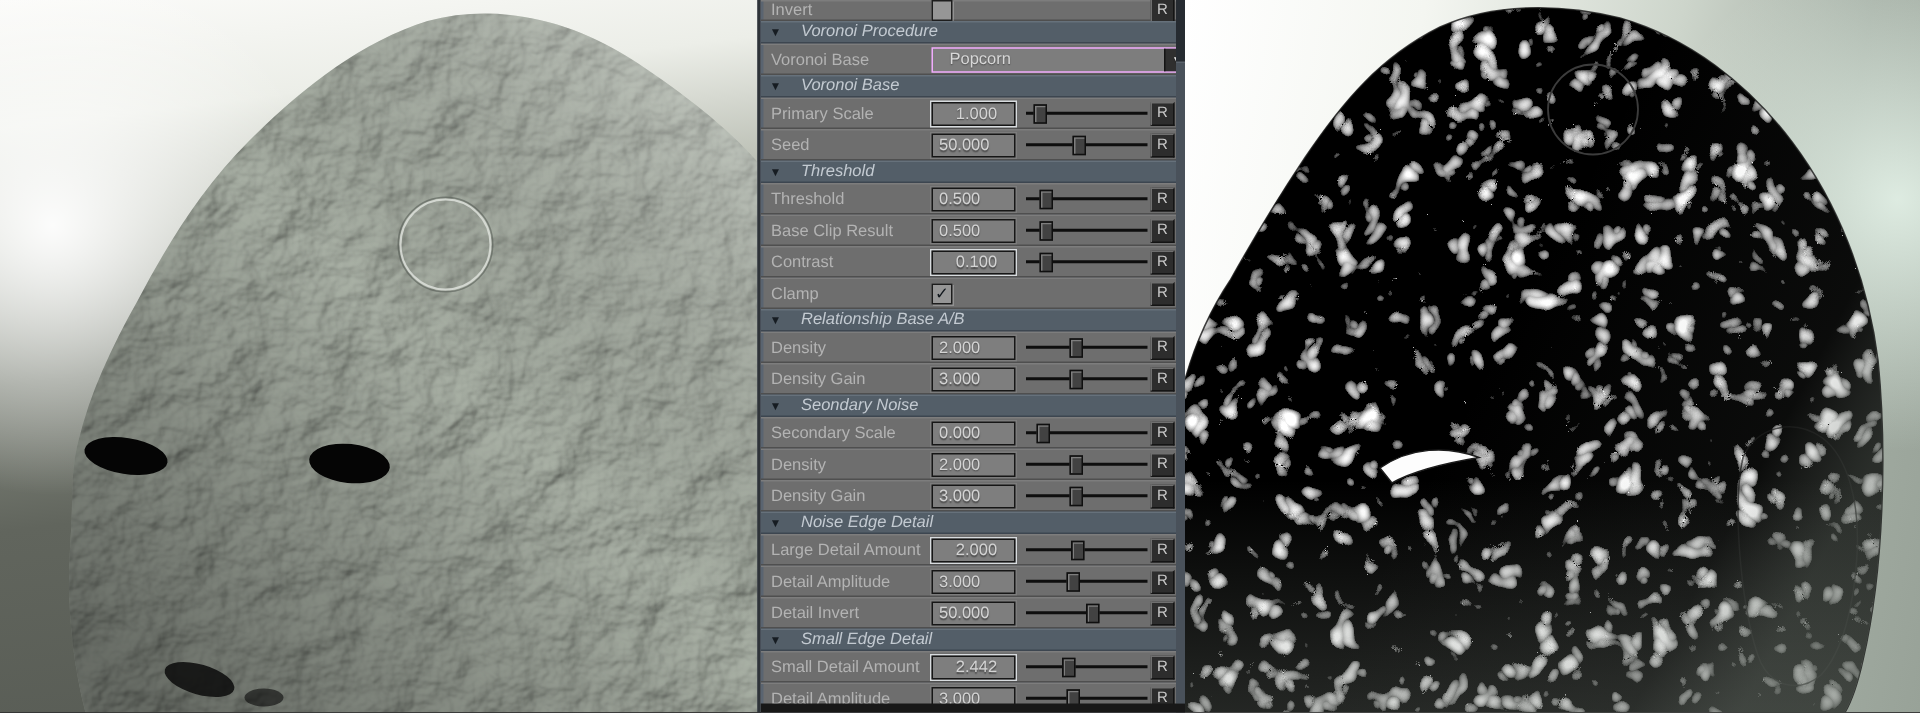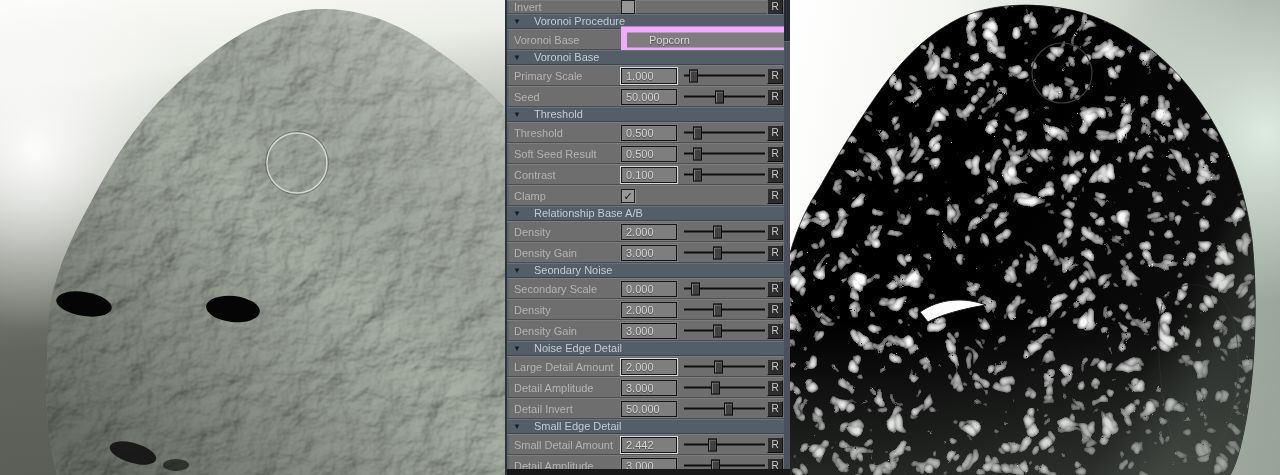--- a/index.html
+++ b/index.html
@@ -17,47 +17,47 @@
   #vp-left svg,#vp-right svg{display:block;}
 
   
   #panel{position:absolute;left:505px;top:0;width:285px;height:475px;background:#5a6470;
     border-left:2px solid #2e3338;box-sizing:border-box;overflow:hidden;}
   #rows{position:absolute;left:0;top:0;width:277px;}
   .p-header{position:relative;height:15px;background:linear-gradient(#5d68732,#535e68);
     background-color:#535e68;box-shadow:inset 0 1px 0 #66717b, inset 0 -1px 0 #3d4650;
     color:#c3cad1;font-size:11px;line-height:15px;}
   .p-header .tri{position:absolute;left:6px;top:0;font-size:8px;color:#161c22;line-height:15px;}
-  .p-header .h-label{position:absolute;left:27px;top:0;line-height:15px;}
+  .p-header .h-label{position:absolute;left:27px;top:0;line-height:15px;font-style:italic;}
   .p-row{position:relative;height:21px;background:#6e6e6e;
     box-shadow:inset 0 1px 0 #7d7d7d, inset 0 -1px 0 #4f4f4f, inset 2px 0 0 #5a6470;}
   .p-row.first{height:14px;}
   .p-label{position:absolute;left:7px;top:50%;transform:translateY(-50%);
     color:#b3b3b3;font-size:11px;white-space:nowrap;}
   .p-value{position:absolute;left:114px;top:50%;transform:translateY(-50%);
     width:50px;height:14px;background:#7e7e7e;border:1px solid #161616;
     box-shadow:0 0 0 1px rgba(255,255,255,.10);
     color:#d4d4d4;font-size:11px;line-height:14px;padding-left:4px;
     text-shadow:0 1px 1px rgba(0,0,0,.45);}
-  .p-value.hl{box-shadow:0 0 0 1px #d7dbde;}
+  .p-value.hl{box-shadow:0 0 0 1px #d7dbde;text-align:center;}
   .p-slider{position:absolute;left:177px;width:81px;height:13px;top:50%;transform:translateY(-50%);}
   .p-slider .track{position:absolute;left:0;right:0;top:5px;height:2px;background:#0e0e0e;}
   .p-slider .handle{position:absolute;top:0;width:9px;height:13px;background:#424242;
     border:1px solid #0f0f0f;box-sizing:border-box;box-shadow:inset 1px 1px 0 #7e7e7e;}
   .p-r{position:absolute;left:260px;top:50%;transform:translateY(-50%);
     width:14px;height:14px;background:#2d2d2d;color:#c9c9c9;font-size:10px;
     line-height:14px;text-align:center;
     border:1px solid;border-color:#6f6f6f #141414 #141414 #6f6f6f;box-sizing:content-box;}
   .p-check{position:absolute;left:114px;top:50%;transform:translateY(-50%);
     width:12px;height:12px;background:#969696;border:1px solid #1d1d1d;
     box-shadow:1px 1px 0 rgba(255,255,255,.25);
     color:#10161c;font-size:11px;line-height:12px;text-align:center;}
   .p-drop{position:absolute;left:114px;top:50%;transform:translateY(-50%);
-    width:160px;height:15px;background:#7d7d7d;border:6px solid #f0abfc;
-    color:#d8d8d8;font-size:11px;line-height:15px;padding-left:22px;
+    width:160px;height:15px;background:#7d7d7d;border:1px solid #f0abfc;
+    color:#d8d8d8;font-size:11px;line-height:15px;padding-left:11px;
     text-shadow:0 1px 1px rgba(0,0,0,.4);}
   .p-drop .arrow{position:absolute;right:0;top:0;width:16px;height:15px;background:#2f2f2f;
     border-left:1px solid #141414;color:#e0e0e0;font-size:8px;line-height:15px;text-align:center;}
   #scrollbar{position:absolute;right:0;top:0;width:6px;height:469px;background:#49515a;}
   #scroll-thumb{position:absolute;left:0;top:0;width:6px;height:42px;background:#262b31;
     box-shadow:inset 0 -1px 0 #5a626b;}
   #bottom-bar{position:absolute;left:0;bottom:0;width:285px;height:6px;background:#181818;}
 </style>
 </head>
 <body>
@@ -141,21 +141,21 @@
         <div class="p-row">
           <div class="p-label">Threshold</div>
           <div class="p-value">0.500</div>
           <div class="p-slider">
             <div class="track"></div>
             <div class="handle" style="left: 9px;"></div>
           </div>
           <div class="p-r">R</div>
         </div>
         <div class="p-row">
-          <div class="p-label">Soft Seed Result</div>
+          <div class="p-label">Base Clip Result</div>
           <div class="p-value">0.500</div>
           <div class="p-slider">
             <div class="track"></div>
             <div class="handle" style="left: 9px;"></div>
           </div>
           <div class="p-r">R</div>
         </div>
         <div class="p-row">
           <div class="p-label">Contrast</div>
           <div class="p-value hl">0.100</div>

